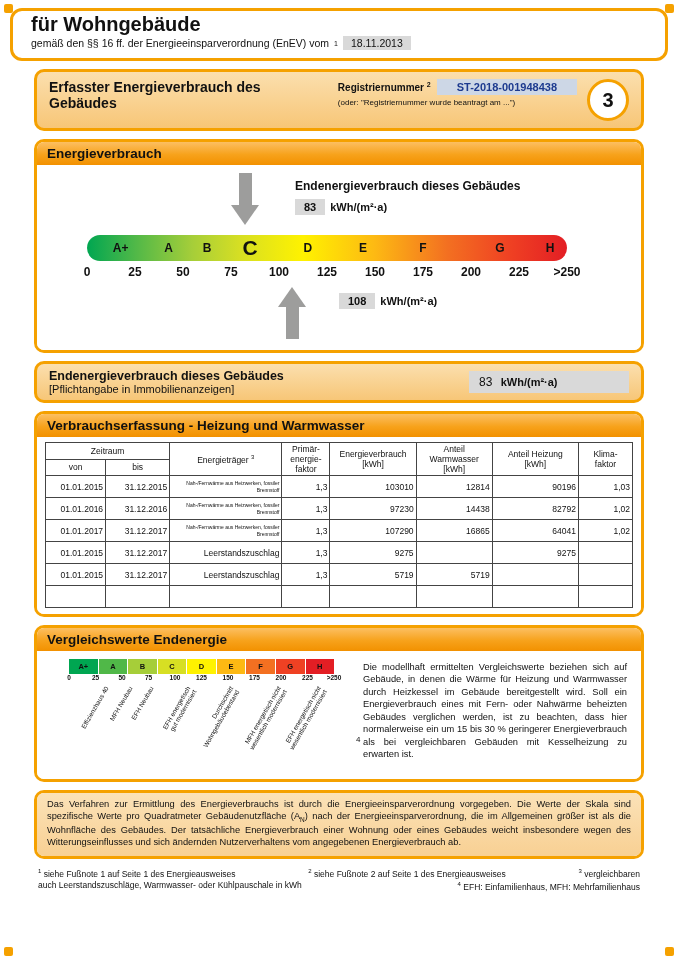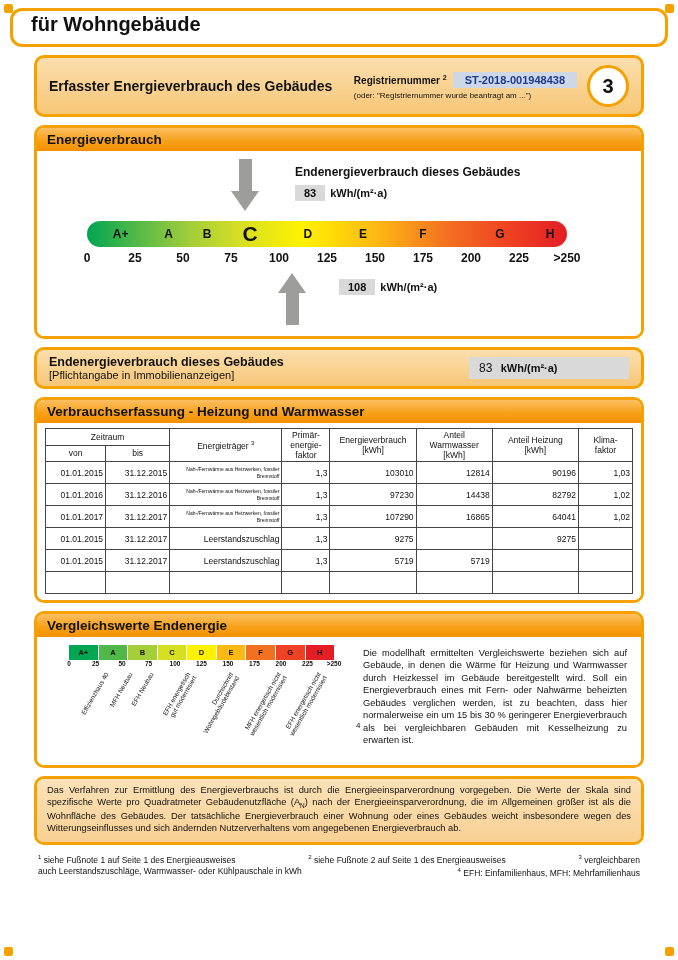--- a/index.html
+++ b/index.html
@@ -15,27 +15,27 @@
   .title-row { display:flex; align-items:baseline; gap:10px; }
   .main-title { font-size:44px; font-weight:bold; letter-spacing:-1px; line-height:1.1; }
   .sub-title { font-size:20px; font-weight:bold; }
   .law-row { font-size:10.5px; margin-top:0px; display:flex; align-items:center; gap:5px; }
   .law-row sup { font-size:7px; }
   .date-box { background:#D9D9D9; padding:1px 8px; font-size:10.5px; }
 
   
   .banner { margin:0 34px 8px; border:3px solid #F5A100; border-radius:10px;
             background:linear-gradient(180deg,#FBDFAE,#F7C677);
-            display:flex; align-items:center; padding:7px 12px; gap:10px; }
+            display:flex; align-items:flex-start; padding:7px 12px; gap:10px; }
   .banner-title { font-weight:bold; font-size:14px; flex:1; }
   .reg-block { text-align:left; }
   .reg-row { display:flex; align-items:center; gap:6px; }
   .reg-label { font-size:10px; font-weight:bold; }
   .reg-label sup { font-size:7px; }
-  .reg-value { background:#CDD7E6; color:#1D3A8F; font-weight:bold; font-size:11px; padding:2px 12px; }
+  .reg-value { background:#CDD7E6; color:#1D3A8F; font-weight:bold; font-size:11px; padding:2px 20px; }
   .reg-hint { font-size:8px; margin-top:3px; }
   .page-badge { width:36px; height:36px; border:3.5px solid #F5A100; border-radius:50%; background:#fff;
                 display:flex; align-items:center; justify-content:center; font-size:20px; font-weight:bold; }
 
   
   .section { margin:0 34px 8px; border:3px solid #F5A100; border-radius:10px; overflow:hidden; background:#fff; }
   .section-header { background:linear-gradient(180deg,#FCBF62 0%,#F7A21B 55%,#F29100 100%);
                     padding:4px 10px; font-weight:bold; font-size:13.5px; }
   .cream-body { background:linear-gradient(180deg,#FBE2B8,#F8D093); }
 
@@ -111,20 +111,25 @@
 <div class="page">
 
   <div class="corner tl"></div>
   <div class="corner tr"></div>
   <div class="corner bl"></div>
   <div class="corner br"></div>
 
   <div class="header-box">
     <div class="title-row">
       <span class="sub-title">für Wohngebäude</span>
+    </div>
+    <div class="law-row">
+      <span>gemäß den §§ 16 ff. der Energieeinsparverordnung (EnEV) vom</span>
+        <sup>1</sup>
+      <span class="date-box">18.11.2013</span>
     </div>
   </div>
 
   <div class="banner">
     <div class="banner-title">Erfasster Energieverbrauch des Gebäudes</div>
     <div class="reg-block">
       <div class="reg-row">
         <span class="reg-label"><span>Registriernummer</span> <sup>2</sup></span>
         <span class="reg-value">ST-2018-001948438</span>
       </div>

